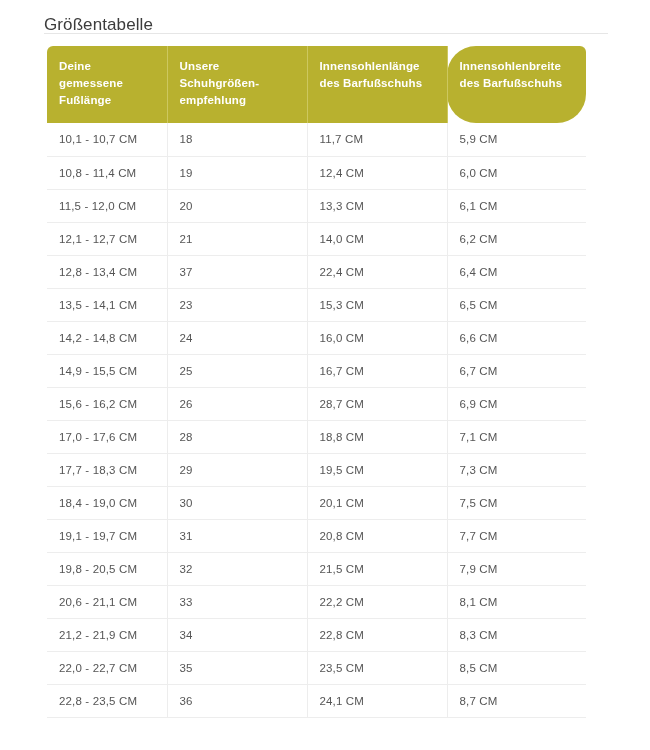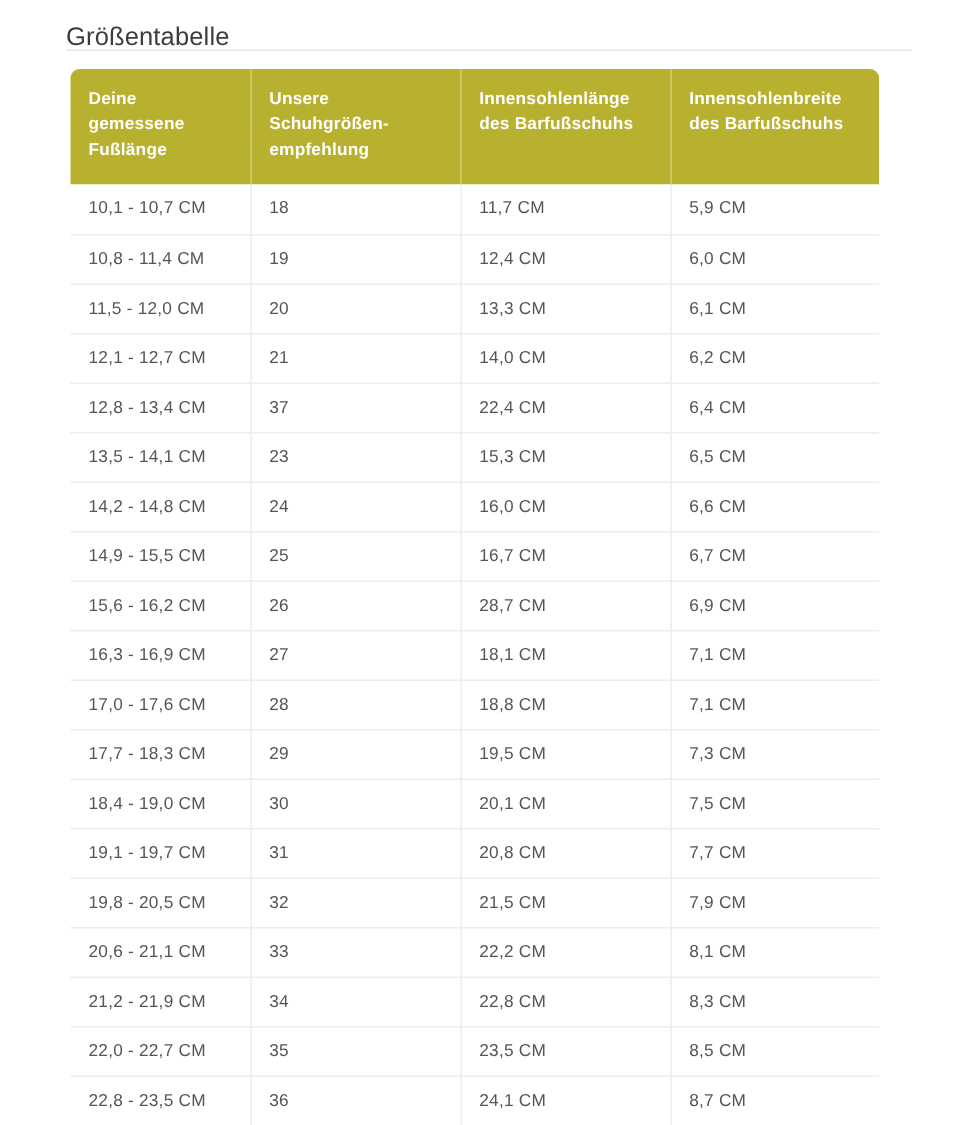--- a/index.html
+++ b/index.html
@@ -74,21 +74,21 @@
     line-height: 17px;
     font-weight: 700;
     text-align: left;
     vertical-align: top;
     padding: 12px 10px 14px 12px;
     height: 69px;
     box-sizing: border-box;
     border-right: 1px solid #cdc85f;
     letter-spacing: 0.15px;
   }
-  thead th:last-child { border-right: none; }
+  thead th:last-child { border-right: none; border-radius: 29px; }
   thead th:first-child { border-top-left-radius: 6px; }
   thead th:last-child  { border-top-right-radius: 6px; }
 
   thead th .hdr-line { display: block; }
 
   tbody td {
     font-size: 11.5px;
     line-height: 16px;
     color: #555555;
     text-align: left;
@@ -193,26 +193,20 @@
             <td>16,7 CM</td>
             <td>6,7 CM</td>
           </tr>
           <tr>
             <td>15,6 - 16,2 CM</td>
             <td>26</td>
             <td>28,7 CM</td>
             <td>6,9 CM</td>
           </tr>
           <tr>
-            <td>16,3 - 16,9 CM</td>
-            <td>27</td>
-            <td>18,1 CM</td>
-            <td>7,1 CM</td>
-          </tr>
-          <tr>
             <td>17,0 - 17,6 CM</td>
             <td>28</td>
             <td>18,8 CM</td>
             <td>7,1 CM</td>
           </tr>
           <tr>
             <td>17,7 - 18,3 CM</td>
             <td>29</td>
             <td>19,5 CM</td>
             <td>7,3 CM</td>

